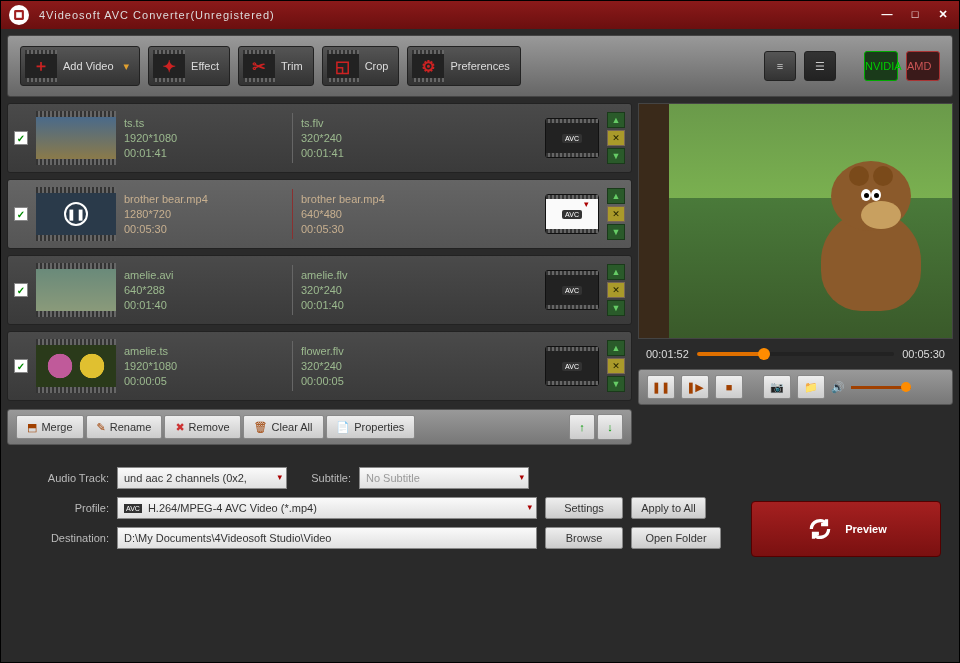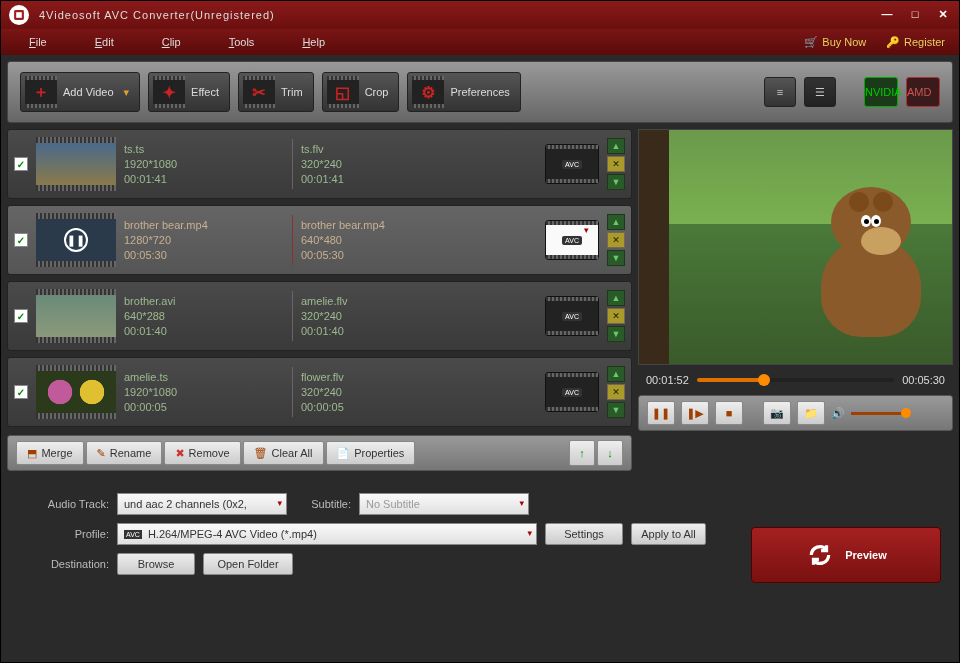--- a/index.html
+++ b/index.html
@@ -102,36 +102,20 @@
         </svg>
     </div>
     <div class="title-text">4Videosoft AVC Converter(Unregistered)</div>
     <div class="win-btns">
       <div class="win-btn">—</div>
       <div class="win-btn">□</div>
       <div class="win-btn">✕</div>
     </div>
   </div>
 
-  <div class="menubar">
-    <div class="menu-item"><u>F</u><span>ile</span></div>
-    <div class="menu-item"><u>E</u>dit</div>
-    <div class="menu-item"><u>C</u>lip</div>
-    <div class="menu-item"><u>T</u>ools</div>
-    <div class="menu-item"><u>H</u>elp</div>
-    <div class="menu-spacer"></div>
-    <div class="menu-action">
-        <span style="color:#5c5">🛒</span>
-        <span>Buy Now</span>
-      </div>
-    <div class="menu-action">
-        <span>🔑</span>
-        <span>Register</span>
-      </div>
-  </div>
 
   <div class="toolbar-frame">
     <div class="tool-btn">
       <div class="tool-icon">
           <div class="film-edge"></div>
           <div class="film-edge bot"></div>
           <span class="sym">＋</span>
         </div>
       <span>Add Video</span>
         <span style="color:#e0a030;margin-left:4px">▾</span>
@@ -253,21 +237,21 @@
         </div>
 
         <div class="file-row">
           <div class="chk">✓</div>
           <div class="thumb">
               <div class="film-edge"></div>
               <div class="film-edge bot"></div>
               <div class="thumb-art" style="background:linear-gradient(#6a8a7a,#8a9a7a)"></div>
             </div>
           <div class="file-info">
-              <div>brother.avi</div>
+              <div>amelie.avi</div>
               <div>640*288</div>
               <div>00:01:40</div>
             </div>
           <div class="divider"></div>
           <div class="out-info">
               <div>amelie.flv</div>
               <div>320*240</div>
               <div>00:01:40</div>
             </div>
           <div class="row-spacer"></div>
@@ -420,20 +404,23 @@
             </div>
           <div class="small-btn">
               <span>Settings</span>
             </div>
           <div class="small-btn" style="width:75px">
               <span>Apply to All</span>
             </div>
         </div>
         <div class="form-row">
           <div class="form-label">Destination:</div>
+          <div class="input-field" style="width:420px">
+              <span>D:\My Documents\4Videosoft Studio\Video</span>
+            </div>
           <div class="small-btn">
               <span>Browse</span>
             </div>
           <div class="small-btn" style="width:90px">
               <span>Open Folder</span>
             </div>
         </div>
       </div>
       <div class="convert-btn">
         <div class="cicon">

